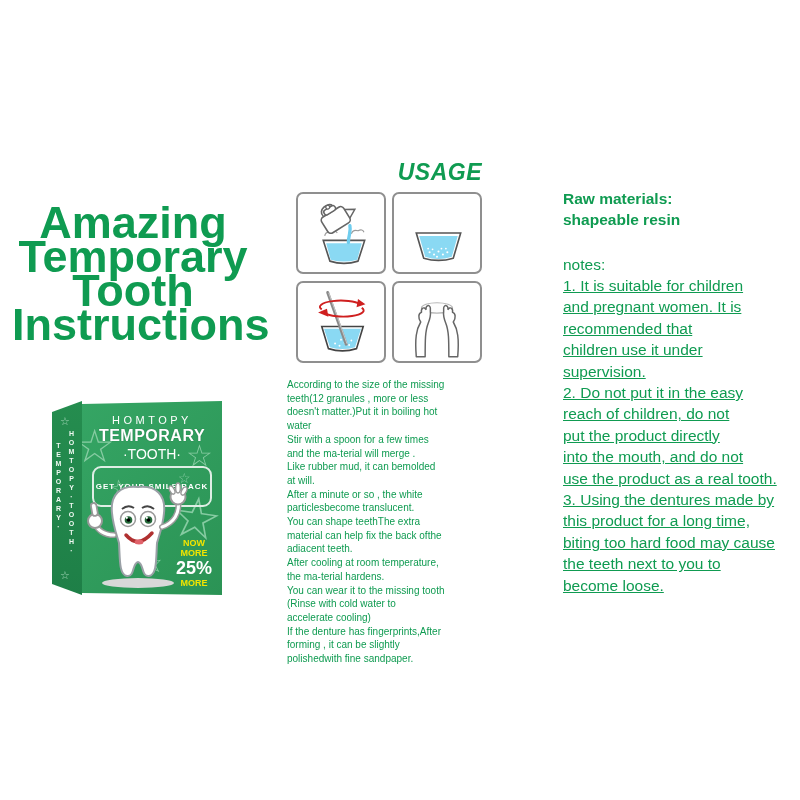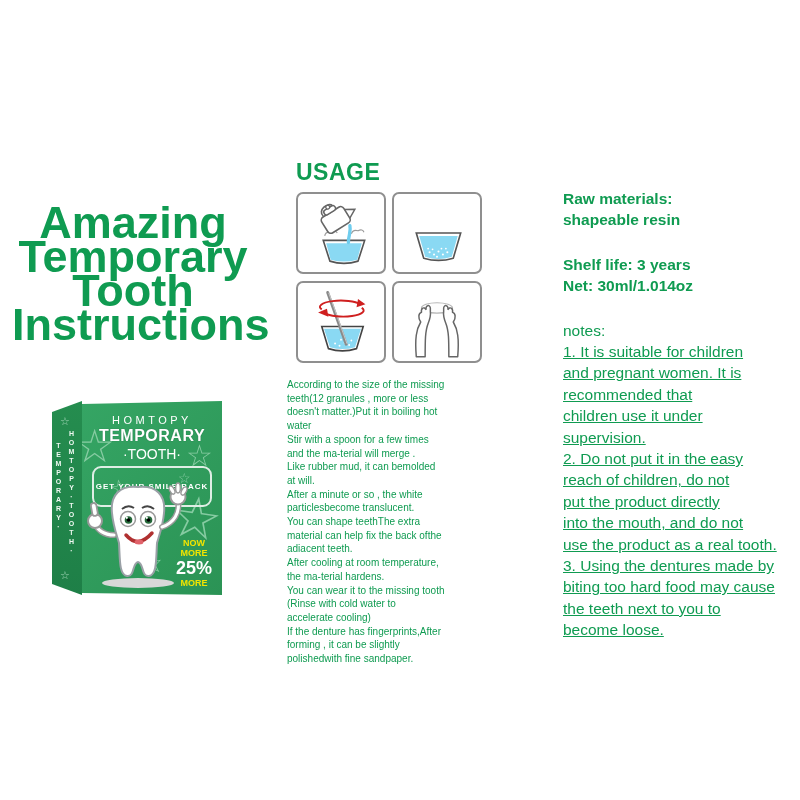--- a/index.html
+++ b/index.html
@@ -2,22 +2,22 @@
 <html style="--text-green: #0f9b51; --box-green: #2f9e5c; --box-spine-green: #1e7f47; --badge-yellow: #f2e400; --water-blue: #8ad9f3; --arrow-red: #cf1f1f;"><head>
 <meta charset="utf-8">
 <style>
   html,body{margin:0;padding:0;background:#fff;}
   #canvas{position:relative;width:800px;height:800px;background:#ffffff;overflow:hidden;
           font-family:"Liberation Sans",sans-serif;}
   
   #title{position:absolute;left:12px;top:206px;width:242px;text-align:center;
          font-size:45px;font-weight:bold;line-height:34px;color:var(--text-green);}
   
-  #usage-title{position:absolute;left:296px;top:159px;width:186px;text-align:left;
-               font-size:23px;font-weight:bold;letter-spacing:.5px;color:var(--text-green);}
+  #usage-title{position:absolute;left:296px;top:159px;width:186px;text-align:right;
+               font-size:23px;font-weight:bold;letter-spacing:.5px;color:var(--text-green);font-style:italic;}
   #panels{position:absolute;left:296px;top:192px;display:grid;
           grid-template-columns:90px 90px;grid-template-rows:82px 82px;gap:7px 6px;}
   .panel{background:#fff;border:2px solid #8f8f8f;border-radius:7px;box-sizing:border-box;
          padding:2px;display:flex;align-items:center;justify-content:center;}
   .panel svg{width:100%;height:100%;}
   
   #instructions{position:absolute;left:287px;top:378px;width:236px;
                 font-size:10px;line-height:13.7px;color:var(--text-green);}
   #instructions div{white-space:nowrap;}
   
@@ -162,38 +162,35 @@
     <div>If the denture has fingerprints,After</div>
     <div>forming , it can be slightly</div>
     <div>polishedwith fine sandpaper.</div>
   </div>
 
   <div id="right-col">
     <div class="rc-block">
       <div>Raw materials:</div>
       <div>shapeable resin</div>
     </div>
-    <div class="rc-block">
-      <div>Shelf life: 3 years</div>
-      <div>Net: 30ml/1.014oz</div>
-    </div>
     <div>
       <div>notes:</div>
       <div id="notes-lines">
         <div>1. It is suitable for children</div>
         <div>and pregnant women. It is</div>
         <div>recommended that</div>
         <div>children use it under</div>
         <div>supervision.</div>
         <div>2. Do not put it in the easy</div>
         <div>reach of children, do not</div>
         <div>put the product directly</div>
         <div>into the mouth, and do not</div>
         <div>use the product as a real tooth.</div>
         <div>3. Using the dentures made by</div>
+        <div>this product for a long time,</div>
         <div>biting too hard food may cause</div>
         <div>the teeth next to you to</div>
         <div>become loose.</div>
       </div>
     </div>
   </div>
 
   <div id="product-box">
     <div id="box-spine">
       <div class="spine-star" id="spine-star-top">☆</div>

